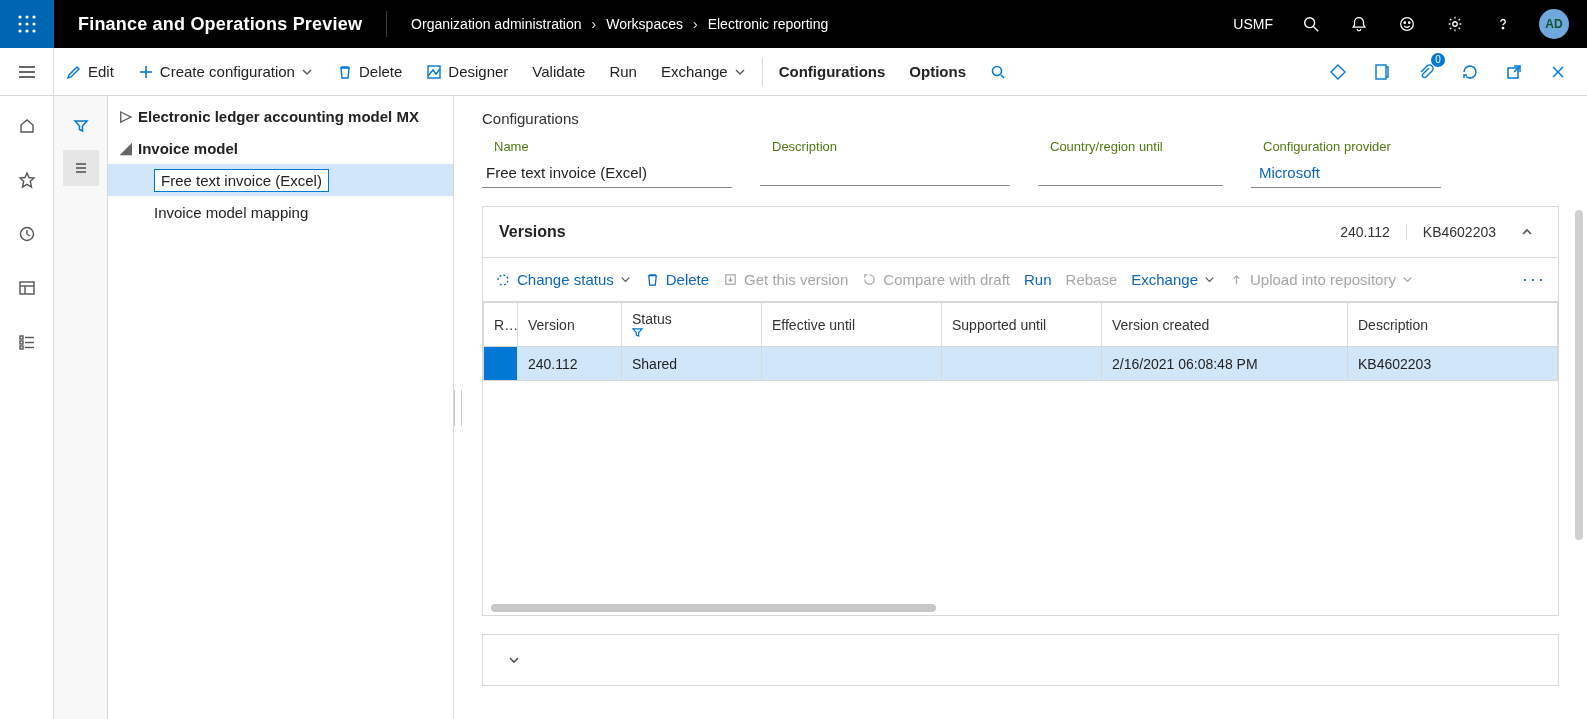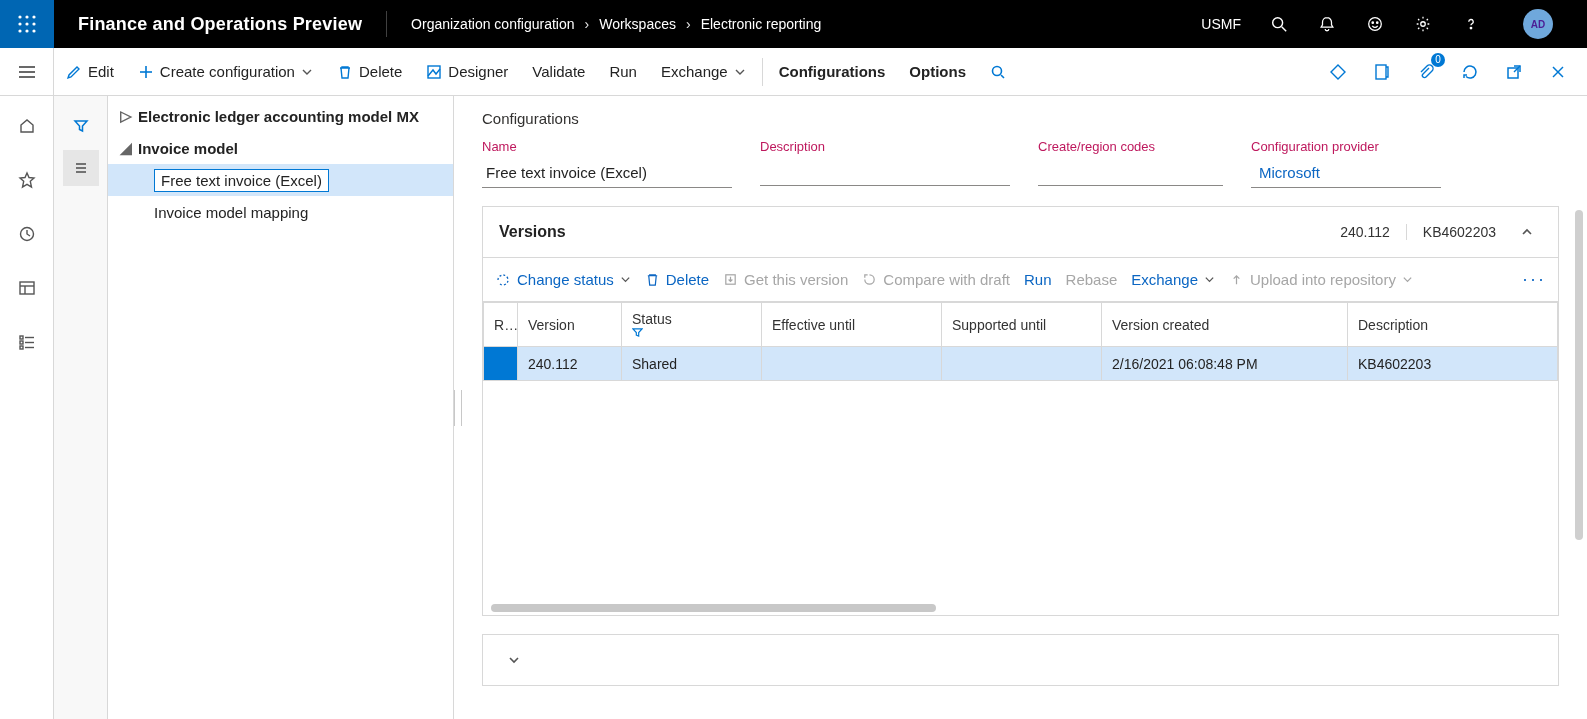--- a/index.html
+++ b/index.html
@@ -25,21 +25,21 @@
   .app-title { font-size:18px; font-weight:600; padding:0 24px; letter-spacing:0.2px; }
   .vsep { width:1px; height:26px; background:rgba(255,255,255,0.25); }
   .breadcrumbs { display:flex; align-items:center; gap:10px; padding-left:24px; font-size:14px; color:#fff; }
   .breadcrumbs .crumb { color:#fff; }
   .breadcrumbs .chev { color:#fff; opacity:.9; }
   .top-spacer { flex:1; }
   .top-right { display:flex; align-items:center; gap:0; padding-right:6px; }
   .top-right .entity { font-size:14px; padding:0 14px; }
   .top-icon { width:48px; height:48px; display:flex; align-items:center; justify-content:center; color:#fff; }
   .top-icon svg { width:18px; height:18px; }
-  .avatar { width:30px; height:30px; border-radius:50%; background:#6fa8dc; color:#4c1d95; font-size:10px; font-weight:600; display:flex; align-items:center; justify-content:center; margin:0 28px; }
+  .avatar { width:30px; height:30px; border-radius:50%; background:#6fa8dc; color:#14532d; font-size:12px; font-weight:600; display:flex; align-items:center; justify-content:center; margin:0 12px; }
 
   
   .actionbar { height:48px; background:#fff; display:flex; align-items:center; border-bottom:1px solid var(--border); position:relative; }
   .rail-toggle { width:54px; height:48px; display:flex; align-items:center; justify-content:center; border-right:1px solid var(--border); }
   .act { display:flex; align-items:center; gap:6px; padding:0 12px; height:48px; color:var(--text); cursor:pointer; font-size:15px; }
   .act.icon-blue svg, .act.icon-blue .glyph { color:var(--blue); }
   .act .glyph { display:inline-flex; align-items:center; }
   .act.bold { font-weight:600; }
   .actionbar .divider { width:1px; height:28px; background:var(--border); margin:0 4px; }
   .actionbar-right { margin-left:auto; display:flex; align-items:center; gap:10px; padding-right:12px; }
@@ -72,21 +72,21 @@
 
   .splitter { width:10px; position:relative; }
   .splitter::before { content:""; position:absolute; left:0; top:50%; transform:translateY(-50%); width:6px; height:36px; border-left:1px solid #c8c8c8; border-right:1px solid #c8c8c8; }
 
   .detail { flex:1; display:flex; flex-direction:column; padding:14px 28px 0 18px; overflow-y:auto; position:relative; }
   .detail-scroll-thumb { position:absolute; right:4px; top:114px; width:8px; height:330px; background:#cfcfcf; border-radius:4px; }
 
   .section-title { font-size:15px; color:#323130; margin-bottom:2px; }
   .field-row { display:flex; gap:28px; margin-top:10px; margin-bottom:18px; }
   .field { display:flex; flex-direction:column; }
-  .field .lbl { font-size:13px; color:#be185d; margin-bottom:6px; }
+  .field .lbl { font-size:13px; color:#4d7c0f; margin-bottom:6px;margin-left:12px; }
   .field .val { font-size:15px; padding:4px 4px 6px 4px; border-bottom:1px solid #8a8886; min-height:26px; }
   .field .val.link { color:var(--blue-link); padding-left:8px; }
   .f-name { width:250px; }
   .f-desc { width:250px; }
   .f-cc   { width:185px; }
   .f-prov { width:190px; }
 
   .card { border:1px solid var(--border); margin-bottom:18px; }
   .card-head { display:flex; align-items:center; height:50px; padding:0 16px; }
   .card-head .title { font-size:16px; font-weight:600; flex:1; }
@@ -127,21 +127,21 @@
         <circle cx="10" cy="10" r="1.6"></circle>
         <circle cx="17" cy="10" r="1.6"></circle>
         <circle cx="3" cy="17" r="1.6"></circle>
         <circle cx="10" cy="17" r="1.6"></circle>
         <circle cx="17" cy="17" r="1.6"></circle>
       </svg>
   </div>
   <div class="app-title">Finance and Operations Preview</div>
   <div class="vsep"></div>
   <div class="breadcrumbs">
-    <span class="crumb">Organization configuration</span>
+    <span class="crumb">Organization administration</span>
     <span class="chev">›</span>
     <span class="crumb">Workspaces</span>
     <span class="chev">›</span>
     <span class="crumb">Electronic reporting</span>
   </div>
   <div class="top-spacer"></div>
   <div class="top-right">
     <div class="entity">USMF</div>
     <div class="top-icon">
         <svg viewBox="0 0 20 20" fill="none" stroke="#fff" stroke-width="1.6">
@@ -374,21 +374,21 @@
     <div class="field-row">
       <div class="field f-name">
         <div class="lbl">Name</div>
         <div class="val">Free text invoice (Excel)</div>
       </div>
       <div class="field f-desc">
         <div class="lbl">Description</div>
         <div class="val"></div>
       </div>
       <div class="field f-cc">
-        <div class="lbl">Create/region codes</div>
+        <div class="lbl">Country/region until</div>
         <div class="val"></div>
       </div>
       <div class="field f-prov">
         <div class="lbl">Configuration provider</div>
         <div class="val link">Microsoft</div>
       </div>
     </div>
 
     <div class="card">
       <div class="card-head">

